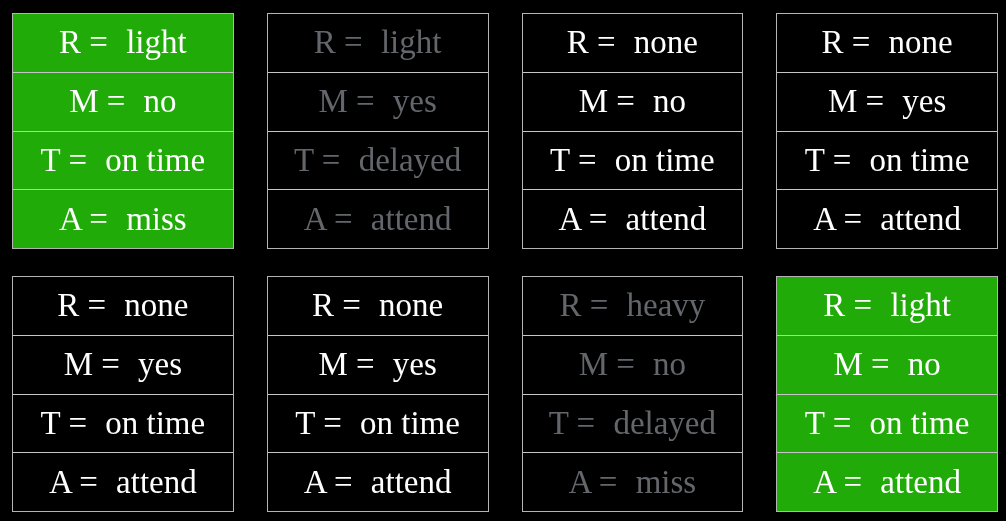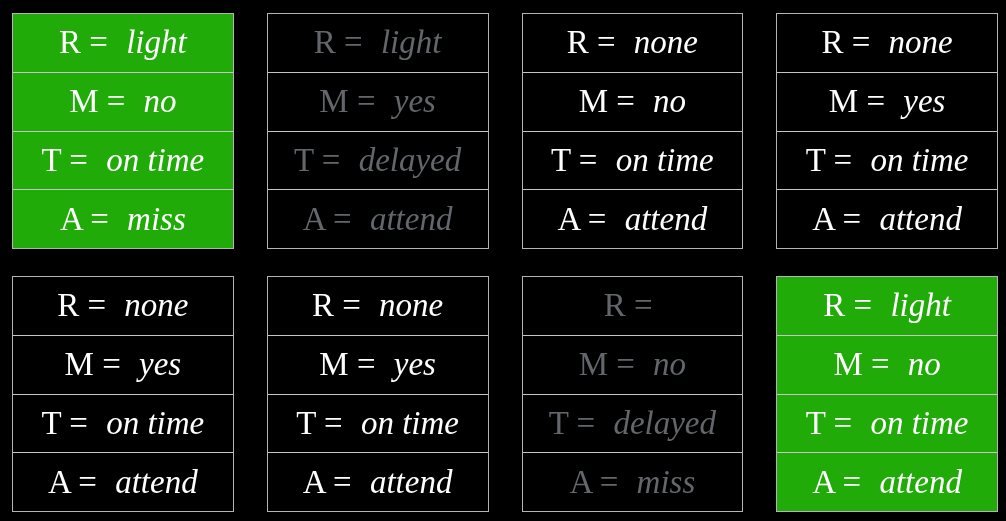--- a/index.html
+++ b/index.html
@@ -43,21 +43,21 @@
     line-height: 1;
     color: var(--text_white, #ffffff);
   }
   .cell + .cell {
     border-top: 1px solid var(--divider, #c6c6c6);
   }
   .card[data-state="dimmed"] .cell {
     color: var(--text_dim, #63676c);
   }
   .lbl { font-style: normal; }
-  .val { font-style: italic; margin-left: 10px; }
+  .val { margin-left: 10px; }
   .lbl::after { content: "\00a0"; }
 </style>
 </head>
 <body>
 
 <div class="board">
 
   <div class="card" data-state="highlighted">
     <div class="cell">
         <span class="lbl">R =</span>
@@ -168,20 +168,21 @@
       </div>
     <div class="cell">
         <span class="lbl">A =</span>
         <span class="val">attend</span>
       </div>
   </div>
 
   <div class="card" data-state="dimmed">
     <div class="cell">
         <span class="lbl">R =</span>
+        <span class="val">heavy</span>
       </div>
     <div class="cell">
         <span class="lbl">M =</span>
         <span class="val">no</span>
       </div>
     <div class="cell">
         <span class="lbl">T =</span>
         <span class="val">delayed</span>
       </div>
     <div class="cell">

